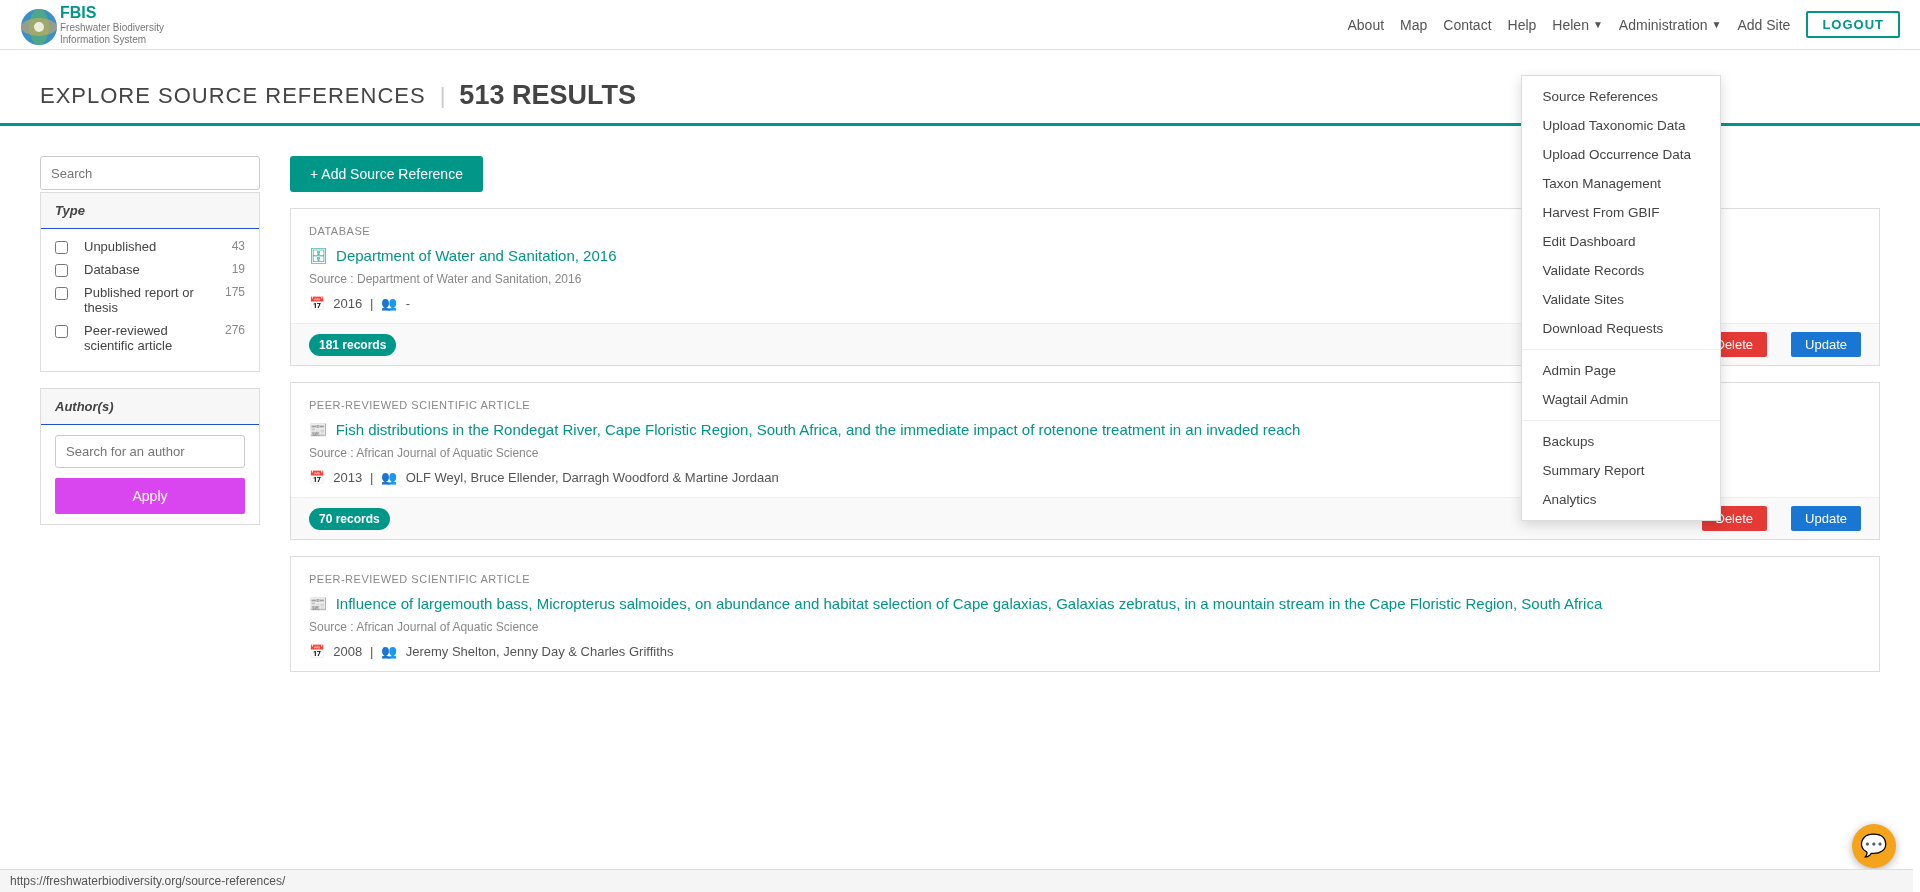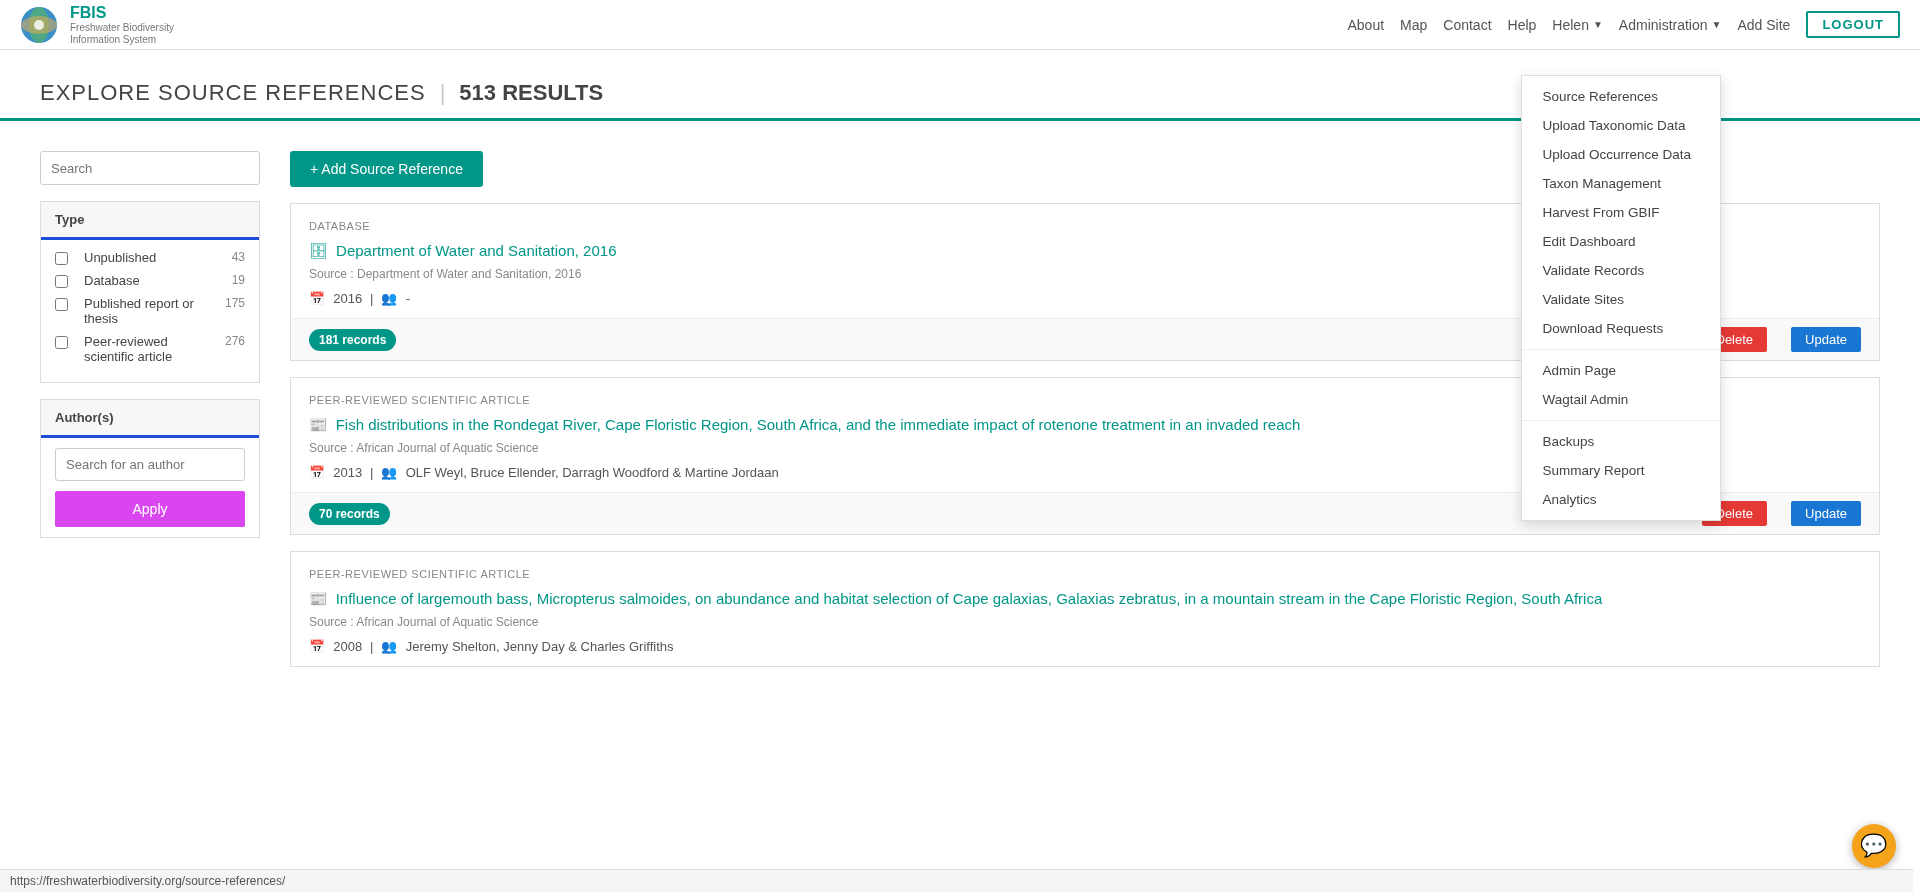--- a/index.html
+++ b/index.html
@@ -11,22 +11,22 @@
       align-items: center;
       height: 50px;
       background: #fff;
       border-bottom: 1px solid #e0e0e0;
       padding: 0 20px;
       position: relative;
       z-index: 100;
     }
     .navbar-brand {
       display: flex;
-      align-items: center;
-      gap: 12px;
+      align-items: flex-end;
+      gap: 2px;
       margin-right: auto;
     }
     .navbar-logo {
       width: 38px;
       height: 38px;
     }
     .navbar-links {
       display: flex;
       align-items: center;
       gap: 16px;
@@ -129,21 +129,21 @@
       color: #444;
       letter-spacing: 1px;
       text-transform: uppercase;
     }
     .page-divider {
       color: #ccc;
       margin: 0 14px;
       font-size: 22px;
     }
     .page-results {
-      font-size: 22px;
+      font-size: 27px;
       font-weight: 600;
       color: #444;
       text-transform: uppercase;
     }
 
     
     .sidebar {
       width: 220px;
       flex-shrink: 0;
       margin-right: 30px;
@@ -151,21 +151,22 @@
     .sidebar-section {
       border: 1px solid #ddd;
       margin-bottom: 16px;
     }
     .sidebar-section-title {
       background: #f7f7f7;
       padding: 10px 14px;
       font-weight: bold;
       font-size: 13px;
       color: #444;
-      border-bottom: 3px solid #1d4ed8;
+      border-bottom: 1px solid #1d4ed8;
+      font-style: italic;
     }
     .sidebar-section-body {
       padding: 10px 14px;
     }
     .search-box {
       display: flex;
       align-items: center;
       border: 1px solid #ccc;
       border-radius: 3px;
       overflow: hidden;
@@ -419,21 +420,21 @@
 <div class="page-header">
   <span class="page-title">EXPLORE SOURCE REFERENCES</span>
   <span class="page-divider">|</span>
   <span class="page-results">513 RESULTS</span>
 </div>
 
 <div class="main-container">
 
   <aside class="sidebar">
 
-    <div class="search-box" style="margin-bottom:16px;gap:45px;">
+    <div class="search-box" style="margin-bottom:2px;gap:45px;">
       <input type="text" class="search-input" placeholder="Search" style="">
       <button class="search-btn">🔍</button>
     </div>
 
     <div class="sidebar-section">
       <div class="sidebar-section-title">Type</div>
       <div class="sidebar-section-body">
         <div class="filter-item">
           <input type="checkbox" style="">
           <span class="filter-label">Unpublished</span>

